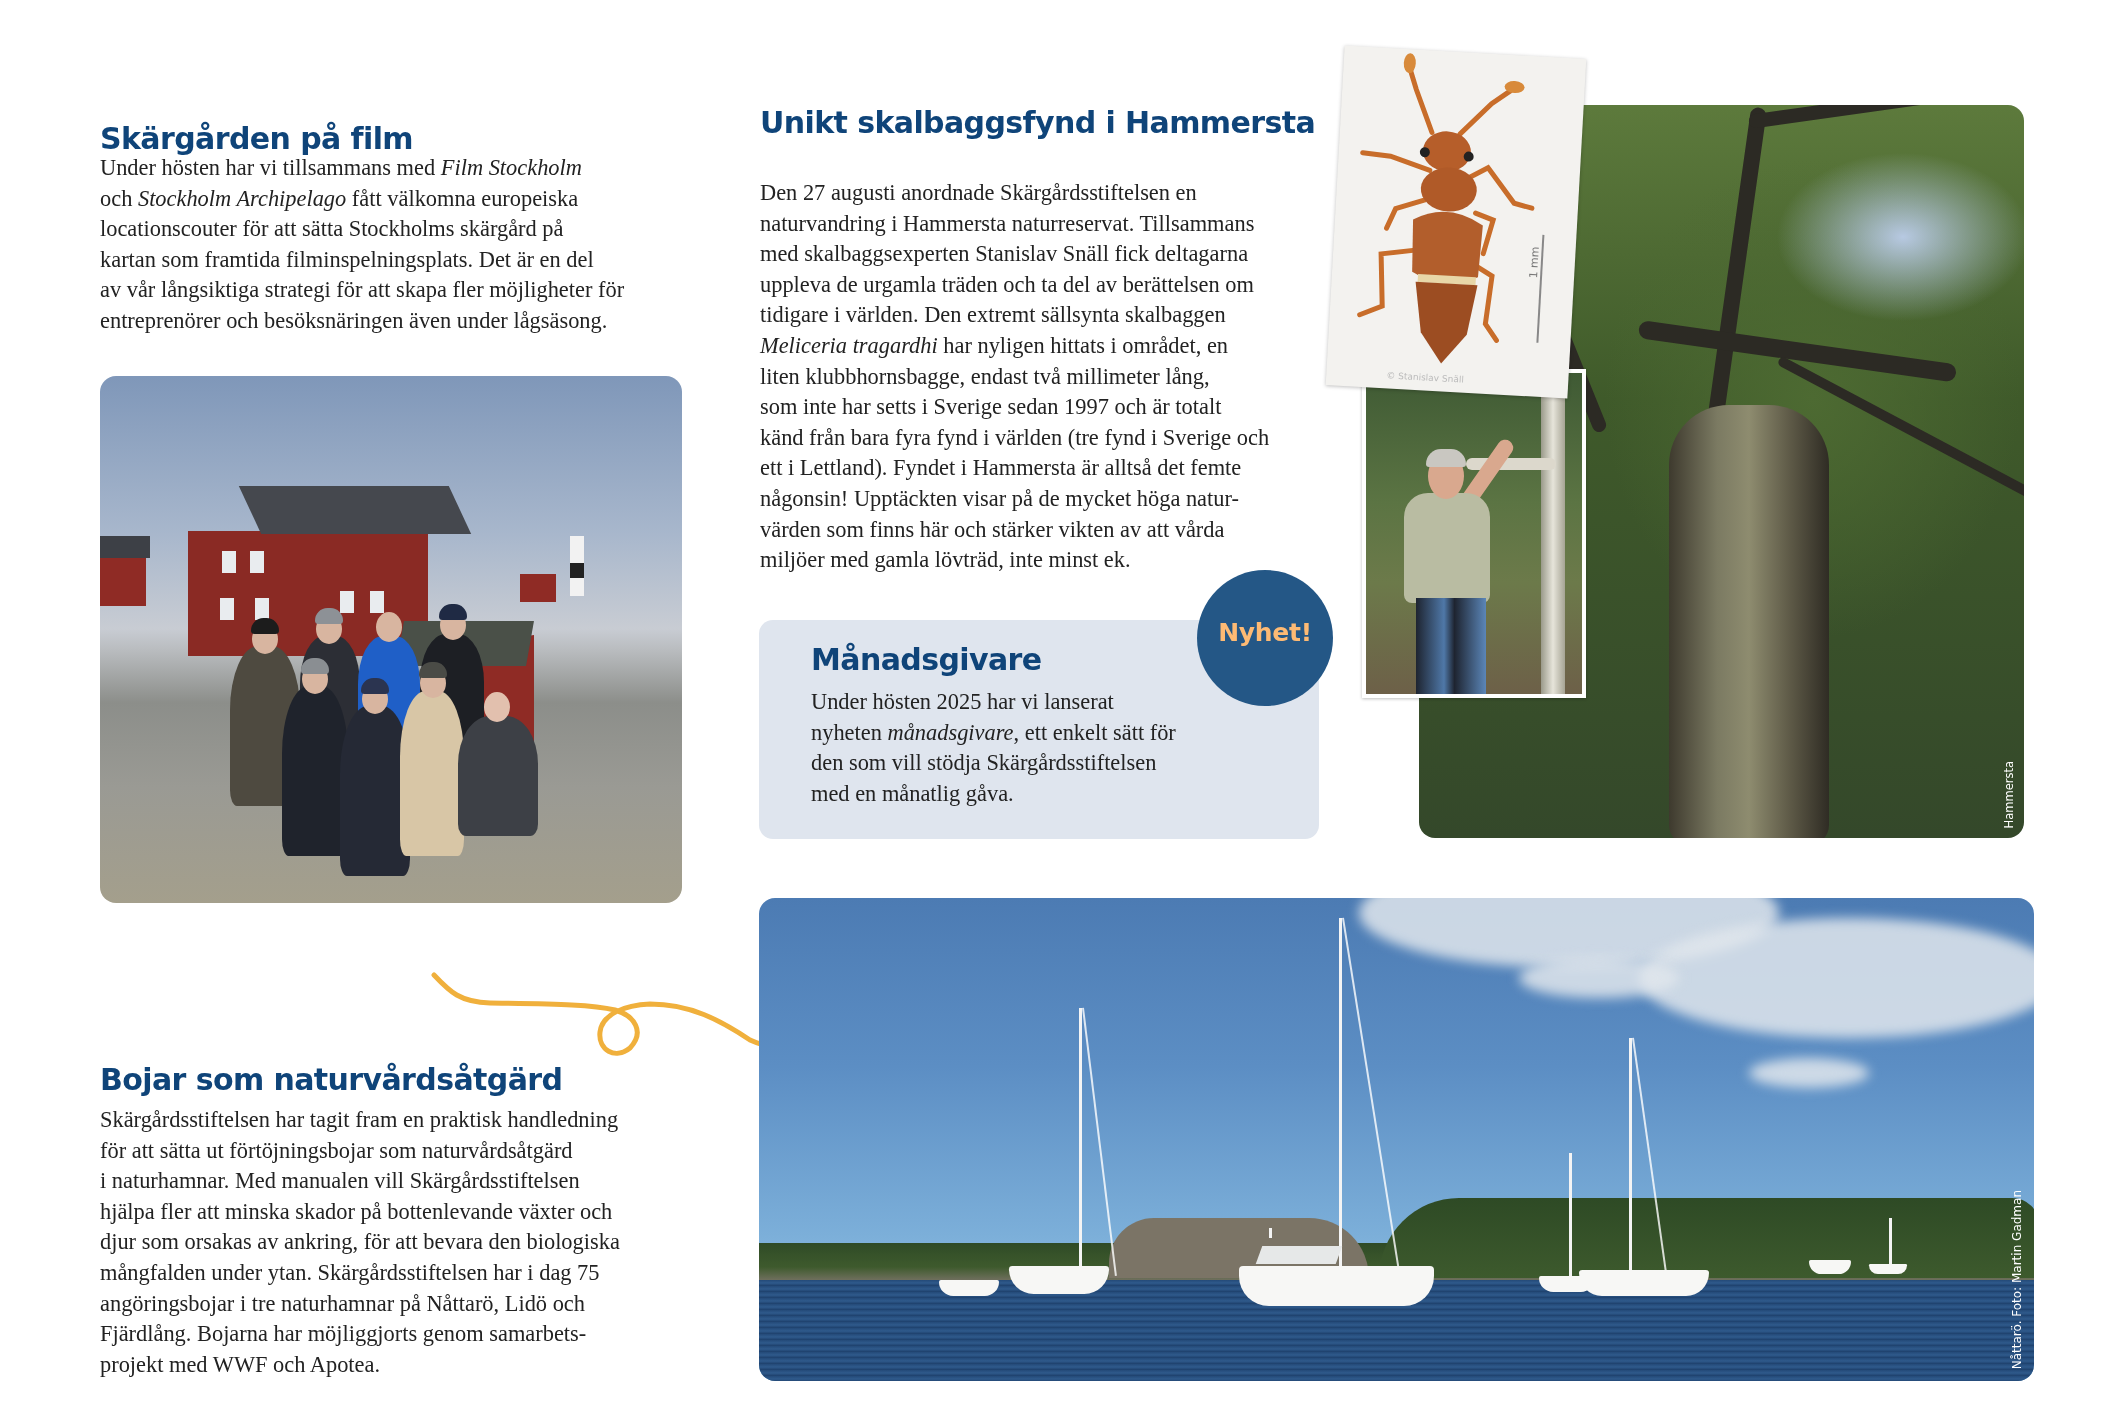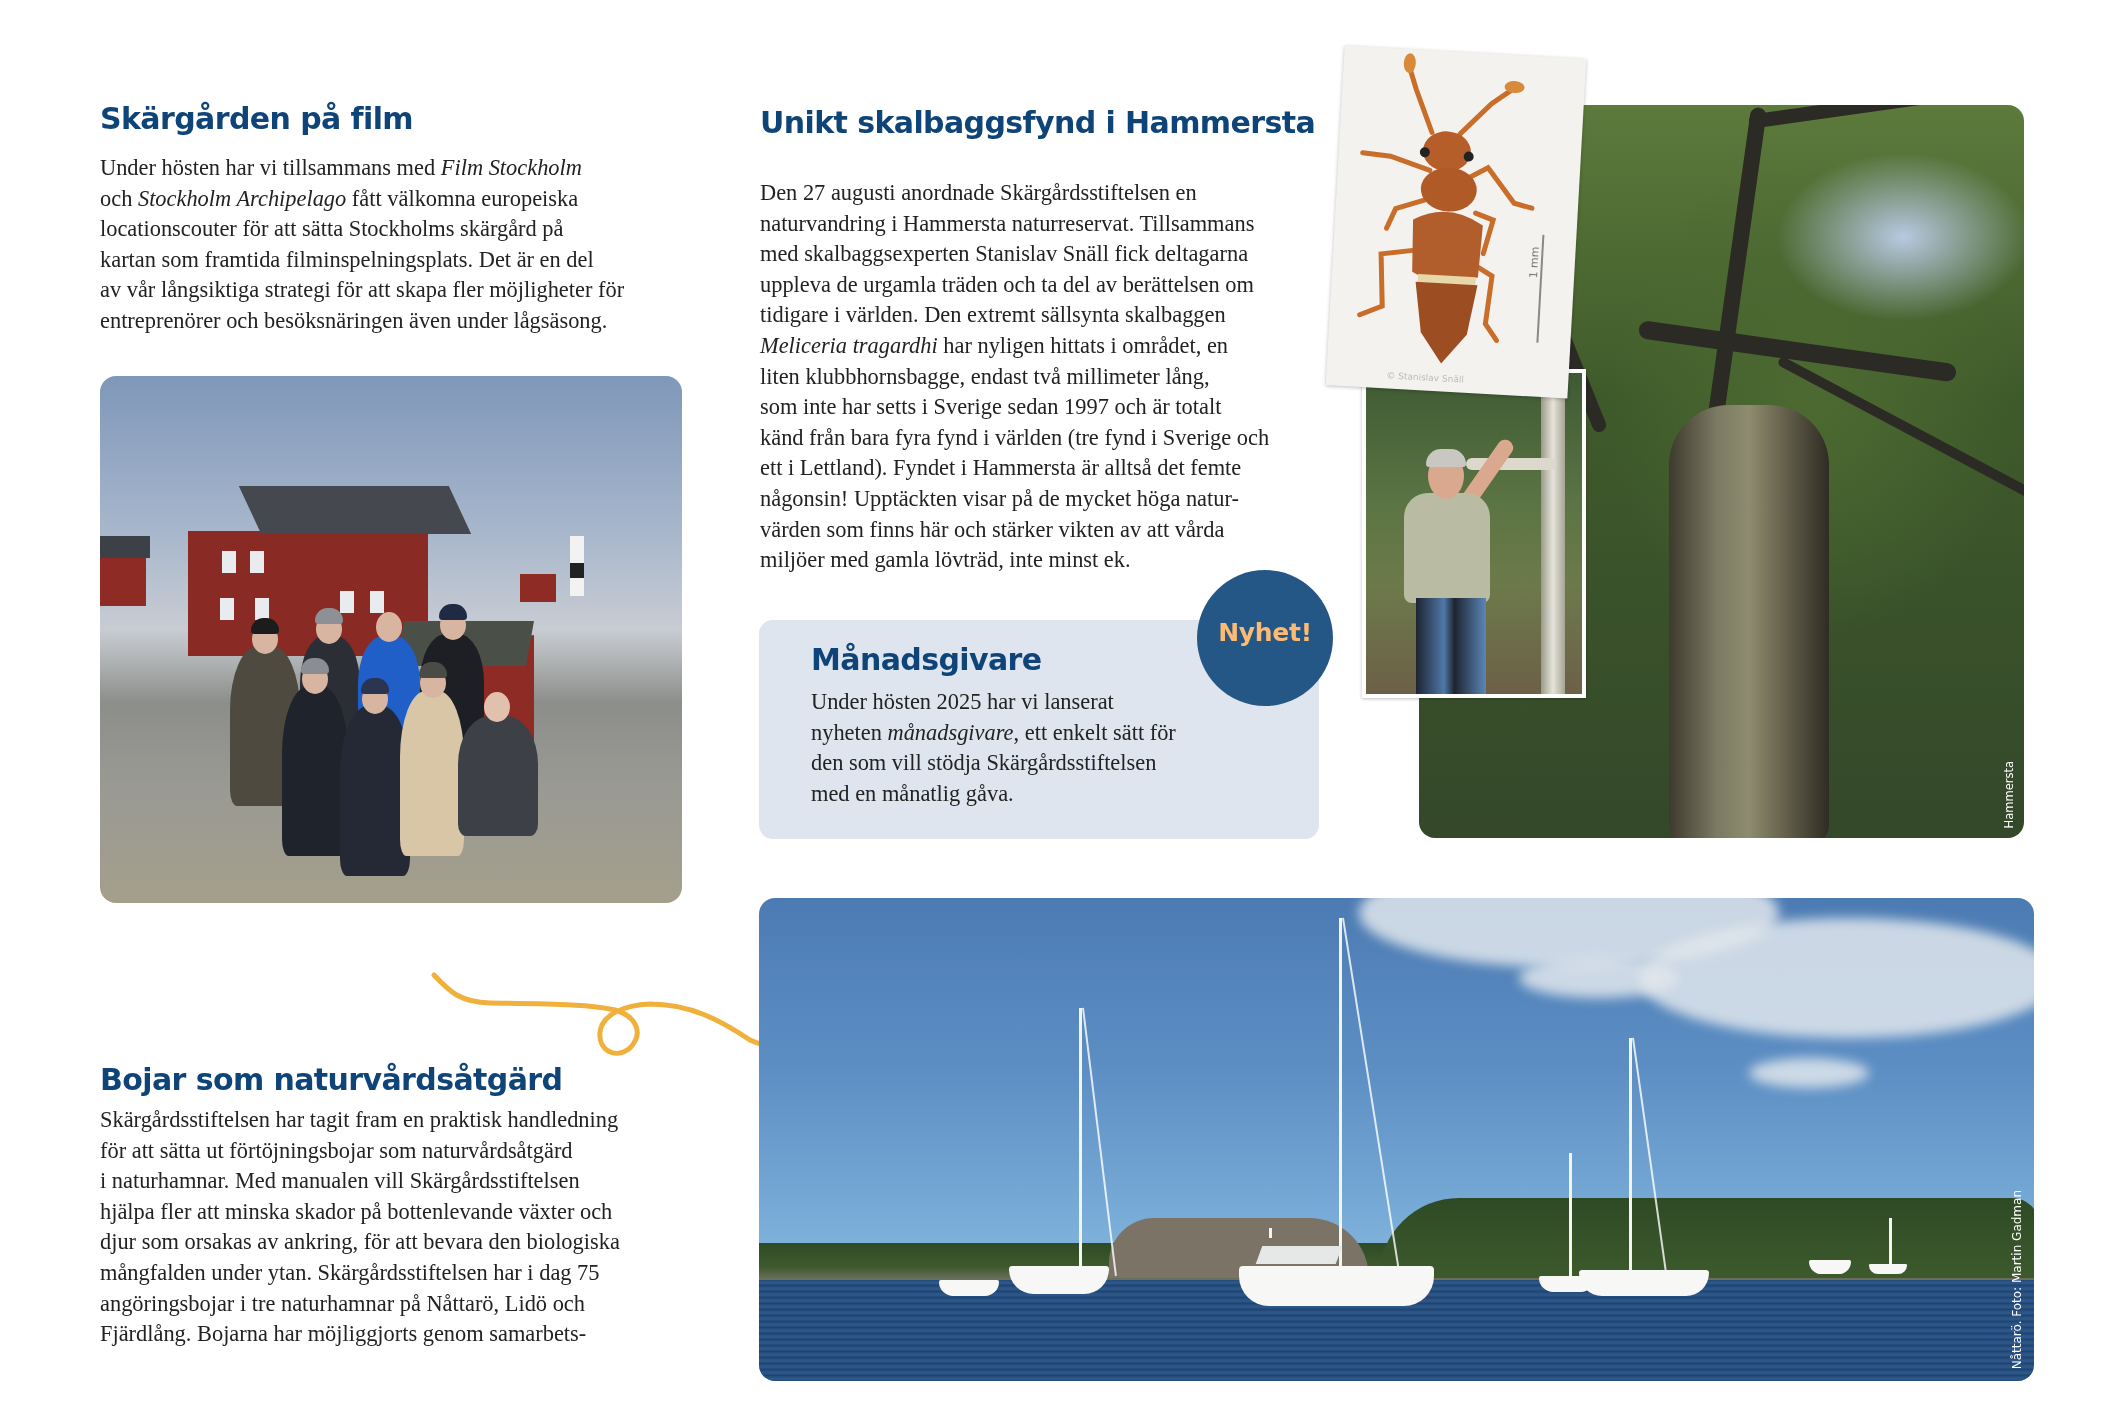--- a/index.html
+++ b/index.html
@@ -19,21 +19,21 @@
   .body-text {
     position: absolute;
     font-size: 22.4px;
     line-height: 30.6px;
     color: #222;
   }
   .body-text .line { display: block; white-space: nowrap; }
   .body-text em { font-style: italic; }
 
   
-  #h-film { left: 100px; top: 101px; text-align: center; }
+  #h-film { left: 100px; top: 121px; text-align: center; }
   #t-film { left: 100px; top: 153px; width: 590px; }
 
   #photo-film {
     position: absolute; left: 100px; top: 376px; width: 582px; height: 527px;
     border-radius: 16px; overflow: hidden;
     background: linear-gradient(180deg, #7f97b9 0%, #a8b7cc 30%, #c8ccd3 48%, #b9bcbf 52%, #8c8e8a 62%, #9a9a94 78%, #a49f8c 100%);
   }
   .house-big { position:absolute; left: 88px; top: 155px; width: 240px; height: 125px; background:#8a2a24; }
   .house-big-roof2 { position:absolute; left: 150px; top: 110px; width: 210px; height: 48px; background:#45484e; transform: skewX(25deg); }
   .win { position:absolute; width: 14px; height: 22px; background:#e9ecef; }
@@ -279,20 +279,21 @@
 <h2 class="heading" id="h-buoys">Bojar som naturvårdsåtgärd</h2>
 <div class="body-text" id="t-buoys">
     <span class="line"><span>Skärgårdsstiftelsen har tagit fram en praktisk handledning</span></span>
     <span class="line"><span>för att sätta ut förtöjningsbojar som naturvårdsåtgärd</span></span>
     <span class="line"><span>i naturhamnar. Med manualen vill Skärgårdsstiftelsen</span></span>
     <span class="line"><span>hjälpa fler att minska skador på bottenlevande växter och</span></span>
     <span class="line"><span>djur som orsakas av ankring, för att bevara den biologiska</span></span>
     <span class="line"><span>mångfalden under ytan. Skärgårdsstiftelsen har i dag 75</span></span>
     <span class="line"><span>angöringsbojar i tre naturhamnar på Nåttarö, Lidö och</span></span>
     <span class="line"><span>Fjärdlång. Bojarna har möjliggjorts genom samarbets-</span></span>
+    <span class="line"><span>projekt med WWF och Apotea.</span></span>
   </div>
 
 <div id="photo-boats">
   <div class="cloud" style="left:600px;top:-40px;width:420px;height:110px;"></div>
   <div class="cloud" style="left:880px;top:20px;width:420px;height:120px;"></div>
   <div class="cloud" style="left:760px;top:60px;width:160px;height:40px;"></div>
   <div class="cloud" style="left:990px;top:160px;width:120px;height:30px;"></div>
   <div class="shore"></div>
   <div style="position:absolute;left:350px;top:320px;width:260px;height:60px;background:#7b7466;border-radius:60px 80px 0 0;"></div>
   <div style="position:absolute;left:620px;top:300px;width:660px;height:80px;background:linear-gradient(180deg,#2e4a25,#3d5a2d);border-radius:120px 40px 0 0;"></div>

